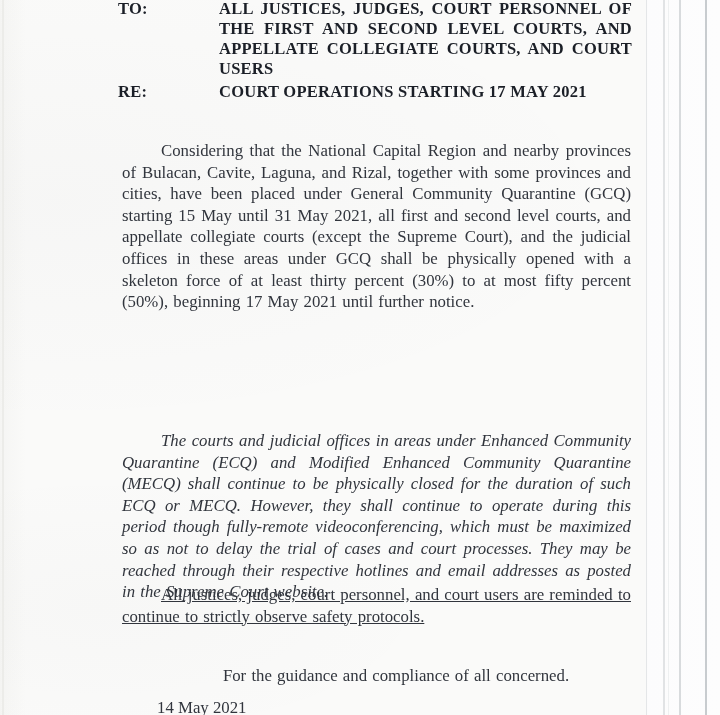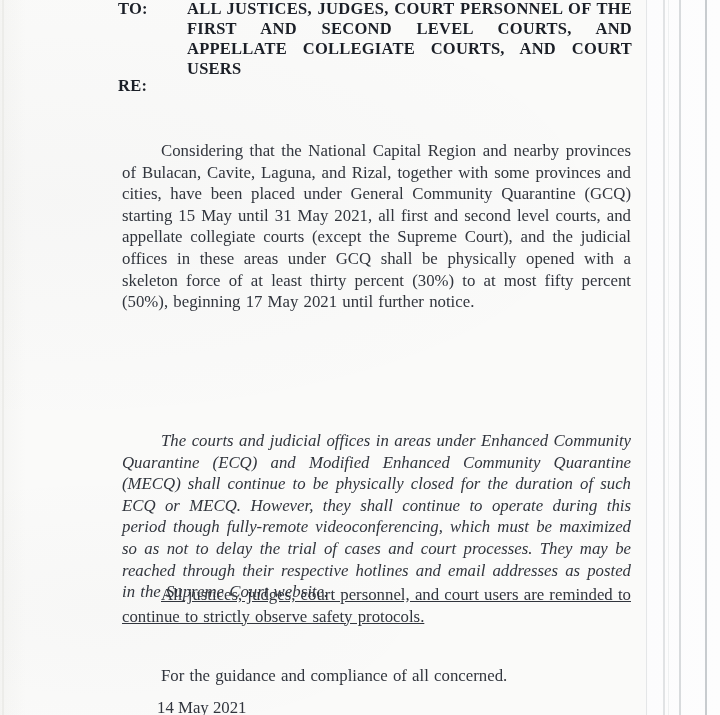--- a/index.html
+++ b/index.html
@@ -39,41 +39,41 @@
     width: 514px;
     display: flex;
     align-items: flex-start;
     font-weight: bold;
     color: var(--ink-bold, #1b1f27);
     font-size: 16.5px;
     line-height: 20px;
     letter-spacing: 0.25px;
   }
   .hdr-label { flex: 0 0 69px; }
-  .hdr-value { flex: 1 1 auto; text-align: justify; }
+  .hdr-value { flex: 1 1 auto; text-align: justify; margin-left: 32px; }
   .to-row { top: -1px; }
-  .re-row { top: 76px; }
+  .re-row { top: 82px; }
   .re-row .hdr-value { text-align: left; }
 
   .para {
     position: absolute;
     left: 118px;
     width: 509px;
     margin: 4px;
     font-size: 16.8px;
     line-height: 21.6px;
     text-align: justify;
     text-indent: 39px;
     word-spacing: 1px;
   }
   .p1 { top: 136px; }
   .p2 { top: 331px; }
   .p3 { top: 426px; font-style: italic; }
   .p4 { top: 580px; text-decoration: underline; }
-  .p5 { top: 661px; text-align: left; }
+  .p5 { top: 661px; text-align: center; }
   .date-line {
     position: absolute;
     left: 157px;
     top: 697px;
     margin: 0;
     font-size: 16.8px;
     line-height: 21.6px;
   }
 </style>
 </head>
@@ -88,20 +88,21 @@
   <div class="edge-line edge-r4"></div>
   <div class="edge-line edge-r5"></div>
 
   <div class="hdr-row to-row">
     <span class="hdr-label">TO:</span>
     <span class="hdr-value">ALL JUSTICES, JUDGES, COURT PERSONNEL OF THE FIRST AND SECOND LEVEL COURTS, AND APPELLATE COLLEGIATE COURTS, AND COURT USERS</span>
   </div>
 
   <div class="hdr-row re-row">
     <span class="hdr-label">RE:</span>
+    <span class="hdr-value">COURT OPERATIONS STARTING 17 MAY 2021</span>
   </div>
 
   <p class="para p1">Considering that the National Capital Region and nearby provinces of Bulacan, Cavite, Laguna, and Rizal, together with some provinces and cities, have been placed under General Community Quarantine (GCQ) starting 15 May until 31 May 2021, all first and second level courts, and appellate collegiate courts (except the Supreme Court), and the judicial offices in these areas under GCQ shall be physically opened with a skeleton force of at least thirty percent (30%) to at most fifty percent (50%), beginning 17 May 2021 until further notice.</p>
   <p class="para p3">The courts and judicial offices in areas under Enhanced Community Quarantine (ECQ) and Modified Enhanced Community Quarantine (MECQ) shall continue to be physically closed for the duration of such ECQ or MECQ.  However, they shall continue to operate during this period though fully-remote videoconferencing, which must be maximized so as not to delay the trial of cases and court processes. They may be reached through their respective hotlines and email addresses as posted in the Supreme Court website.</p>
   <p class="para p4">All justices, judges, court personnel, and court users are reminded to continue to strictly observe safety protocols.</p>
   <p class="para p5">For the guidance and compliance of all concerned.</p>
 
   <p class="date-line">14 May 2021</p>
 
 </div>

